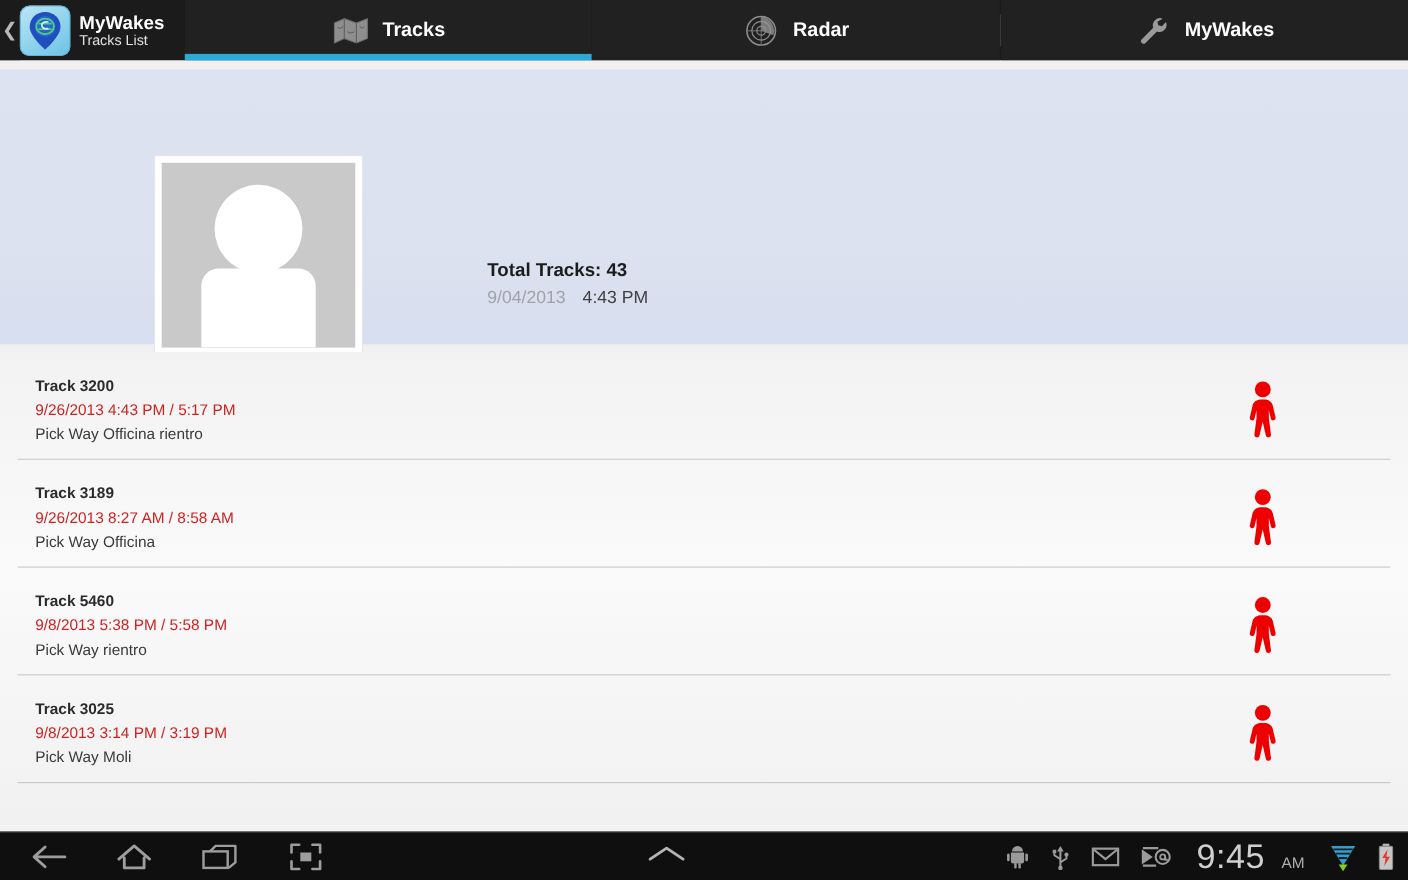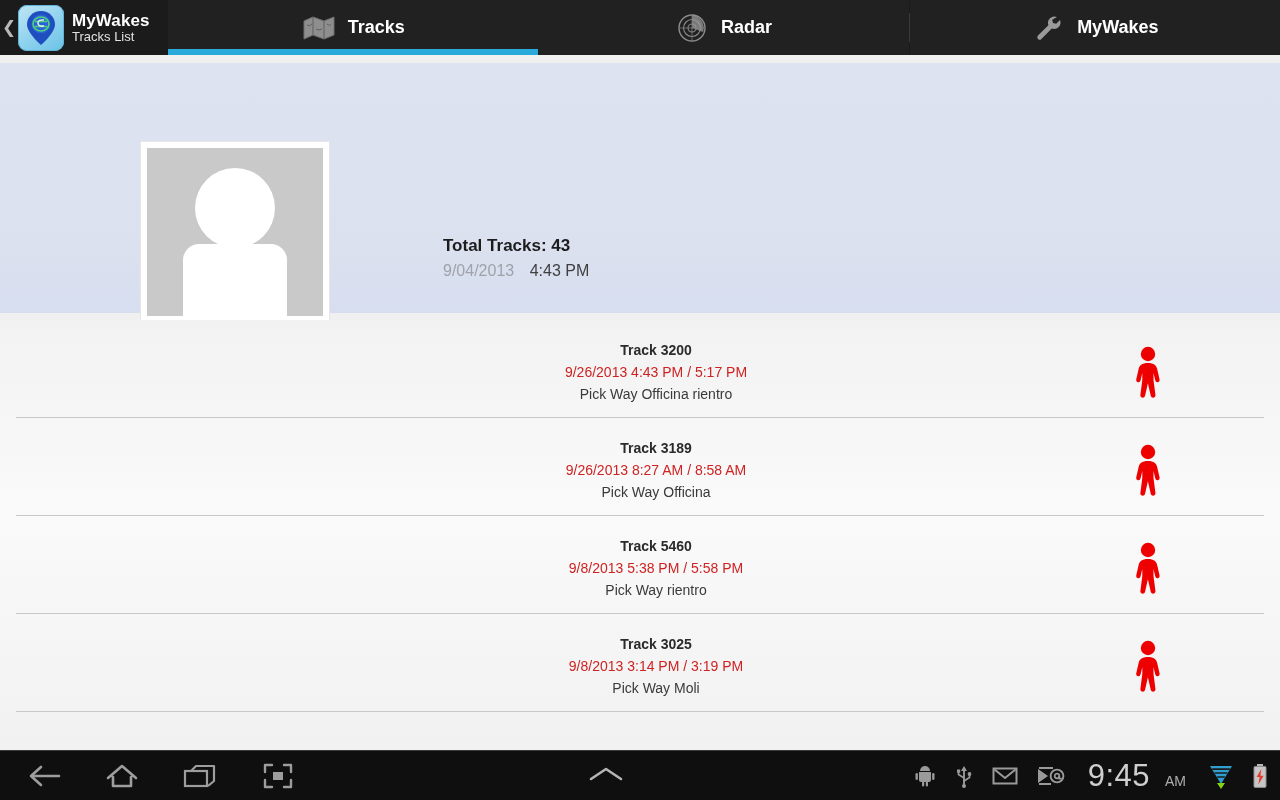--- a/index.html
+++ b/index.html
@@ -100,36 +100,36 @@
   .stats-when { margin-top:6px; font-size:16px; }
   .stats-date { color:#9fa3a8; }
   .stats-time { color:#3f3f3f; margin-left:11px; }
 
   
   .list {
     position:absolute; top:320px; left:0; width:1280px; height:430px;
     background:linear-gradient(180deg,#f2f2f2 0%,#fafafa 45%,#f1f1f1 100%);
   }
   .row {
-    position:relative; height:98px; padding:22px 0 12px 32px;text-align:center;
+    position:relative; height:98px; padding:22px 0 12px 32px;
   }
   .row-sep {
     position:absolute; left:16px; right:16px; bottom:0; height:1px;
     background:#c8c8c8;
   }
   .row-title { font-size:14px; font-weight:bold; color:#2b2b2b; }
   .row-time { font-size:14px; color:#cf2222; margin-top:6px; }
   .row-desc { font-size:14px; color:#3a3a3a; margin-top:6px; }
   .row-person {
     position:absolute; right:112px; top:26px; width:40px; height:52px;
   }
 
   
   .sysbar {
-    position:absolute; left:0; bottom:0; width:1280px; height:50px;
+    position:absolute; left:0; bottom:0; width:1280px; height:44px;
     background:#0f0f0f;
     border-top:1px solid #3b3b3b;
     display:flex; align-items:center;
   }
   .sys-left { display:flex; align-items:center; gap:38px; padding-left:24px; }
   .sys-btn { width:40px; height:34px; display:flex; align-items:center; justify-content:center; }
   .sys-mid { flex:1; display:flex; align-items:center; justify-content:center; }
   .sys-right { display:flex; align-items:center; gap:19px; padding-right:12px; }
   .sys-icon { display:flex; align-items:center; justify-content:center; }
   .clock { display:flex; align-items:baseline; margin:0 4px; }

